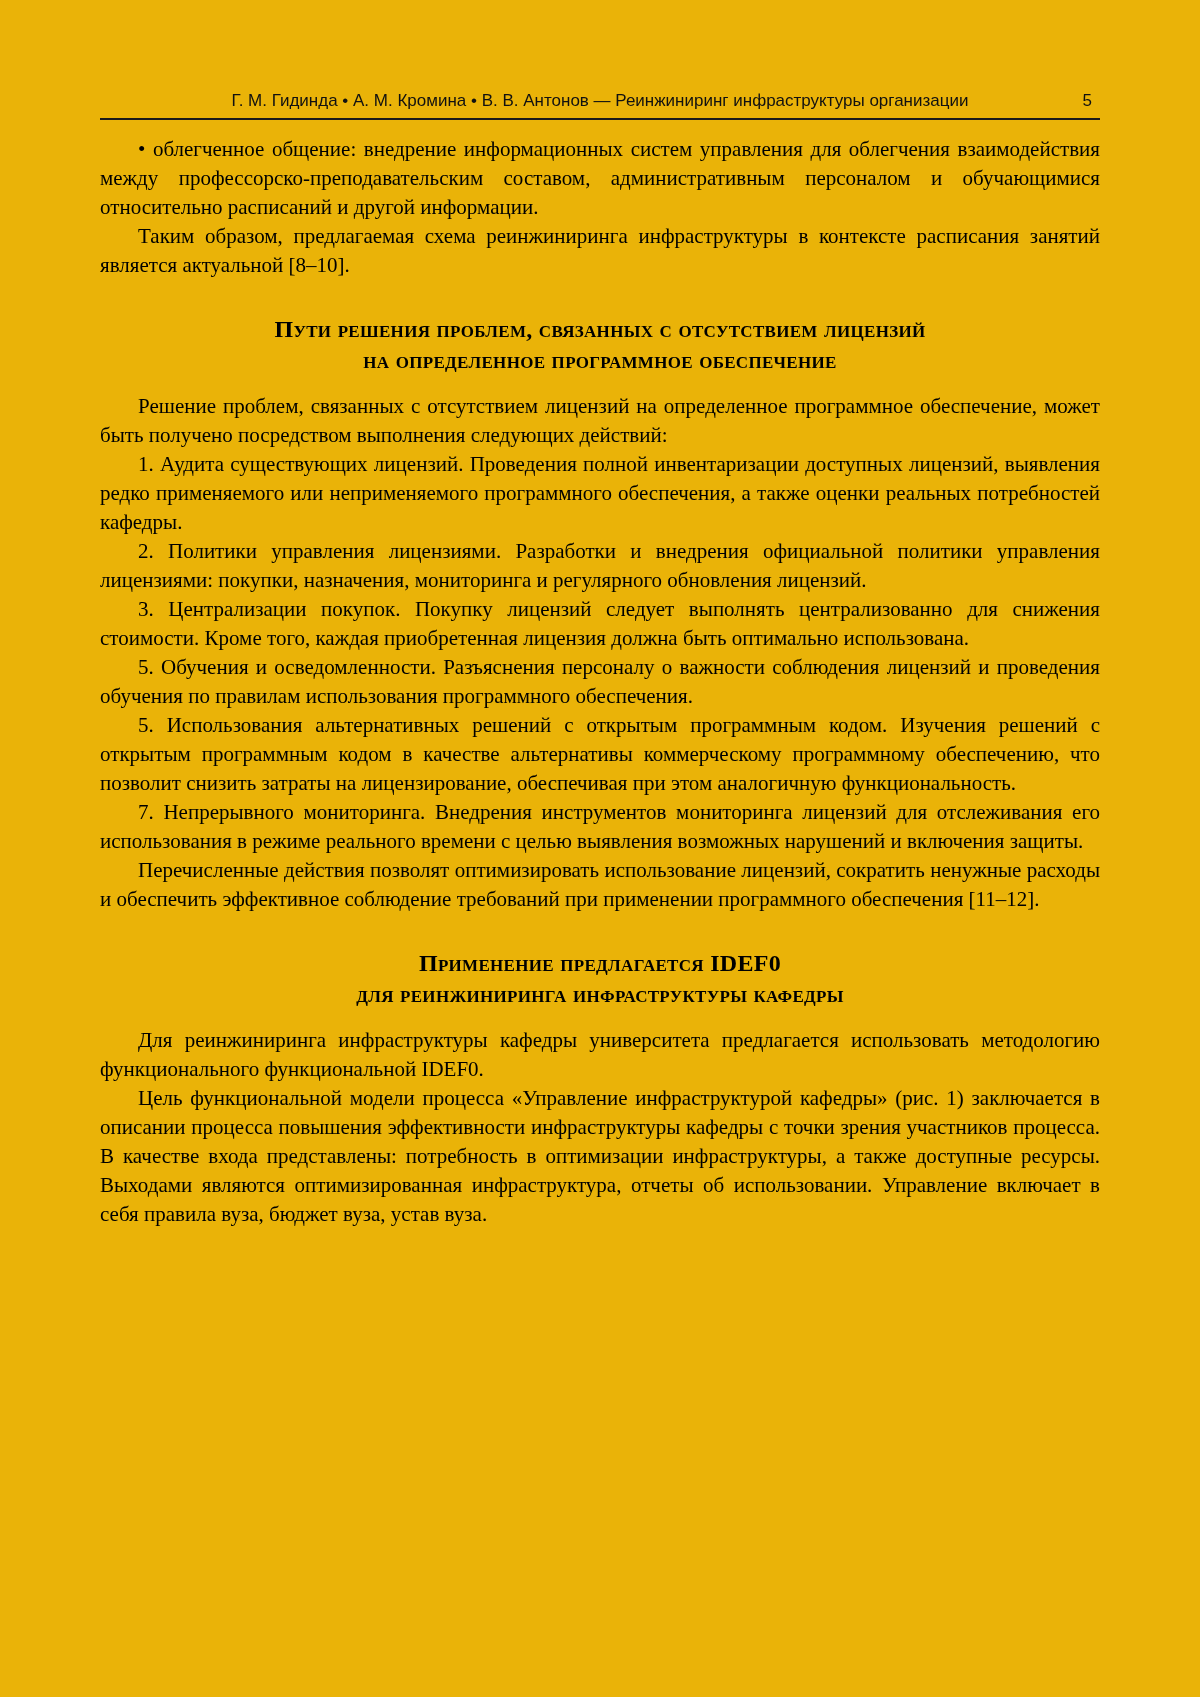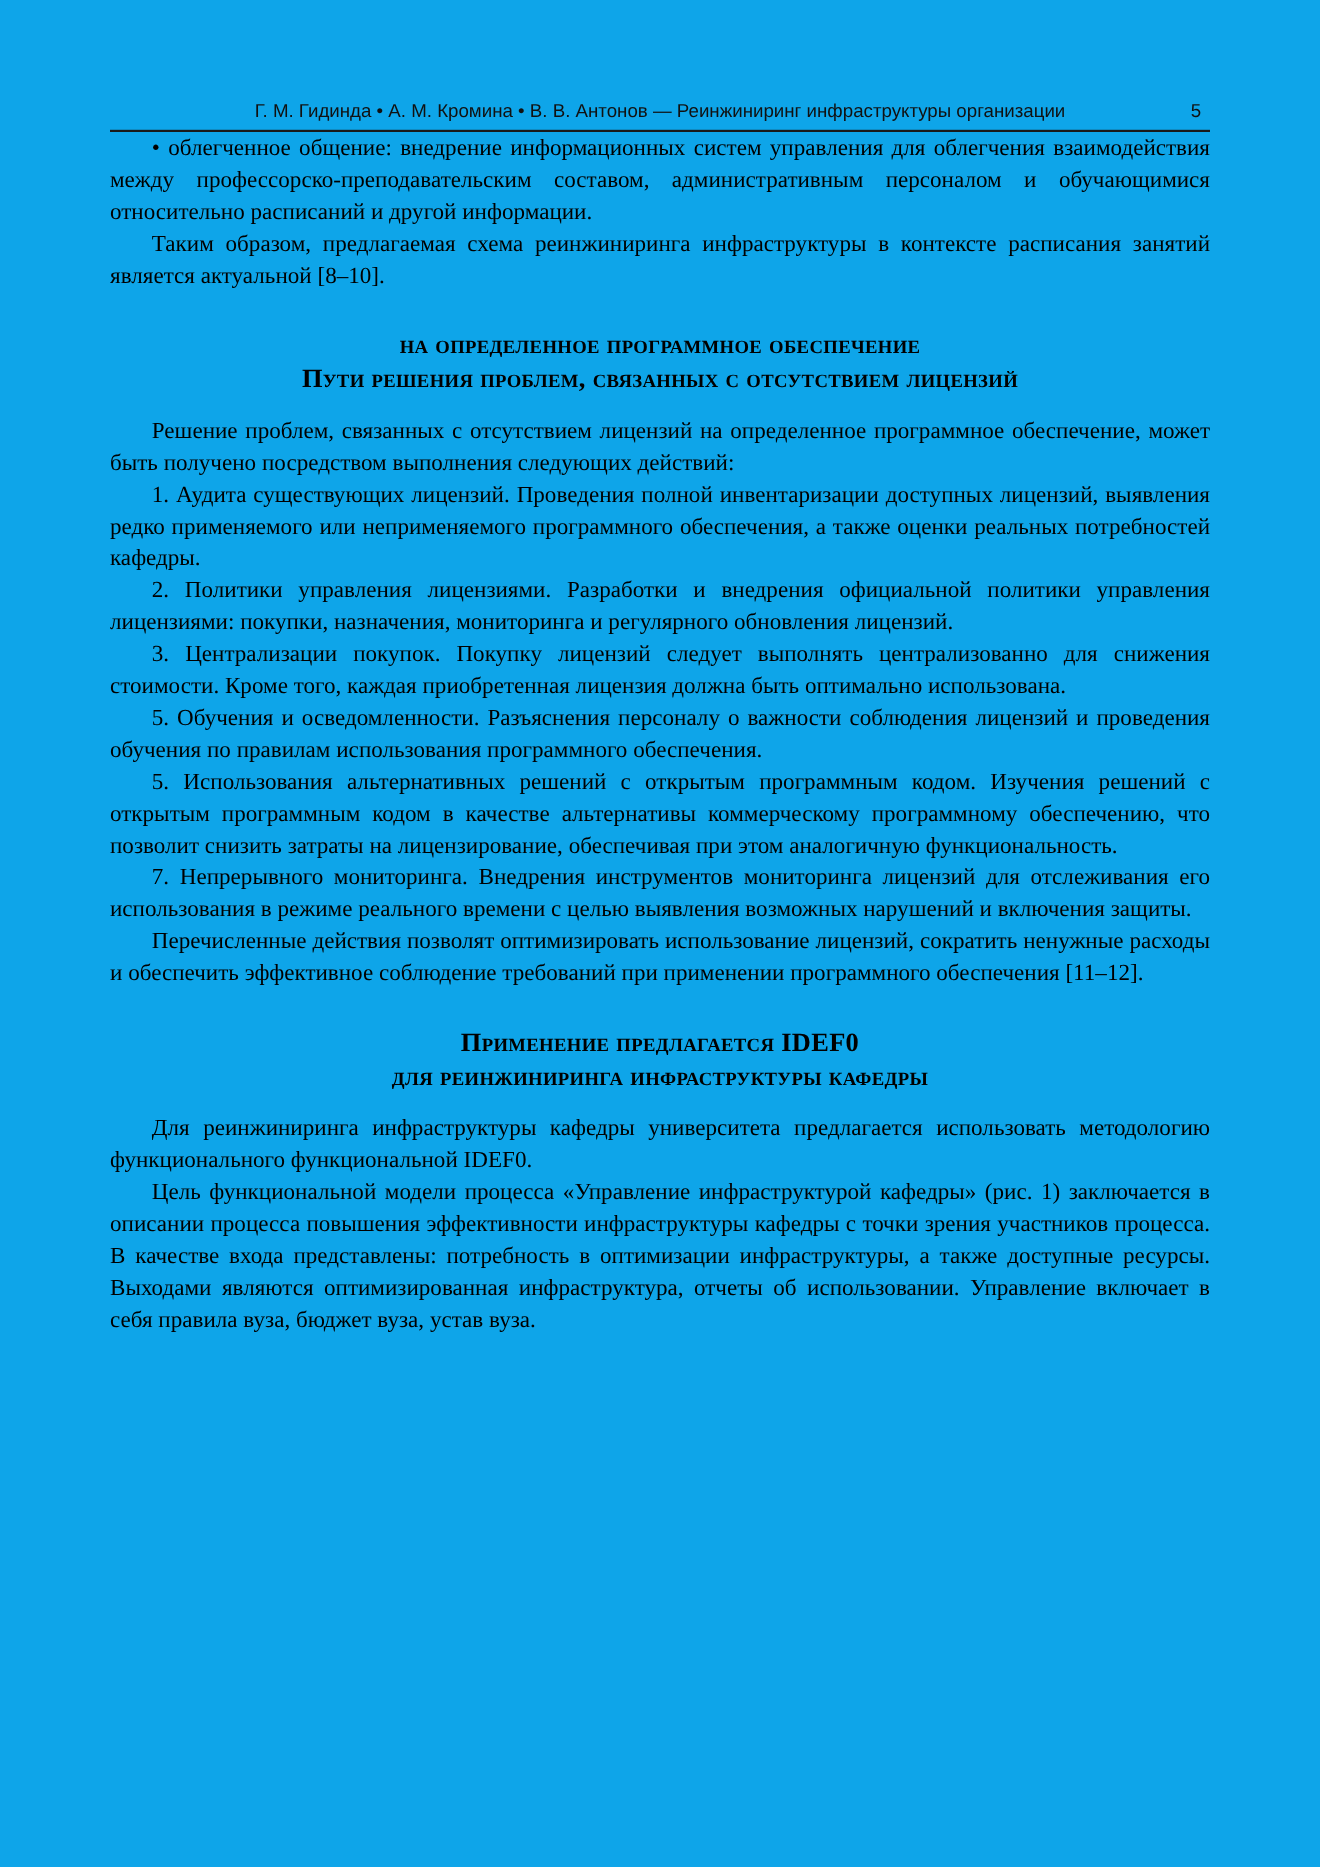--- a/index.html
+++ b/index.html
@@ -1,20 +1,20 @@
 <!DOCTYPE html>
 <html lang="ru"><head>
 <meta charset="utf-8">
 <style>
   html, body { margin: 0; padding: 0; background: #ffffff; }
   .page {
     position: relative;
     width: 1200px;
     height: 1697px;
-    background: #0ea5e9;
+    background: #eab308;
     color: #000000;
     font-family: "Liberation Serif", serif;
     overflow: hidden;
   }
   .content {
     position: absolute;
     left: 100px;
     top: 90px;
     width: 1000px;
   }
@@ -28,20 +28,21 @@
     padding-bottom: 7px;
     border-bottom: 2.5px solid #1a1a1a;
   }
   .running-head .rh-text { display: inline-block; }
   .running-head .rh-page-num {
     position: absolute;
     right: 8px;
     top: 0;
   }
   .body-text {
+    margin-top: 15px;
     font-size: 21px;
     line-height: 29px;
   }
   .para {
     margin: 0;
     text-align: justify;
     text-indent: 38px;
   }
   .section-heading {
     margin: 34px 0 16px 0;
@@ -65,22 +66,22 @@
       <span class="rh-text">Г. М. Гидинда • А. М. Кромина • В. В. Антонов  —  Реинжиниринг инфраструктуры организации</span>
       <span class="rh-page-num">5</span>
     </header>
 
     <main class="body-text">
 
       <p class="para">• облегченное общение: внедрение информационных систем управления для облегчения взаимодействия между профессорско-преподавательским составом, административным персоналом и обучающимися относительно расписаний и другой информации.</p>
       <p class="para">Таким образом, предлагаемая схема реинжиниринга инфраструктуры в контексте расписания занятий является актуальной [8–10].</p>
 
       <h2 class="section-heading">
+        <span class="h-line">Пути решения проблем, связанных с отсутствием лицензий</span>
         <span class="h-line">на определенное программное обеспечение</span>
-        <span class="h-line">Пути решения проблем, связанных с отсутствием лицензий</span>
       </h2>
 
       <p class="para">Решение проблем, связанных с отсутствием лицензий на определенное программное обеспечение, может быть получено посредством выполнения следующих действий:</p>
       <p class="para">1. Аудита существующих лицензий. Проведения полной инвентаризации доступных лицензий, выявления редко применяемого или неприменяемого программного обеспечения, а также оценки реальных потребностей кафедры.</p>
       <p class="para">2. Политики управления лицензиями. Разработки и внедрения официальной политики управления лицензиями: покупки, назначения, мониторинга и регулярного обновления лицензий.</p>
       <p class="para">3. Централизации покупок. Покупку лицензий следует выполнять централизованно для снижения стоимости. Кроме того, каждая приобретенная лицензия должна быть оптимально использована.</p>
       <p class="para">5. Обучения и осведомленности. Разъяснения персоналу о важности соблюдения лицензий и проведения обучения по правилам использования программного обеспечения.</p>
       <p class="para">5. Использования альтернативных решений с открытым программным кодом. Изучения решений с открытым программным кодом в качестве альтернативы коммерческому программному обеспечению, что позволит снизить затраты на лицензирование, обеспечивая при этом аналогичную функциональность.</p>
       <p class="para">7. Непрерывного мониторинга. Внедрения инструментов мониторинга лицензий для отслеживания его использования в режиме реального времени с целью выявления возможных нарушений и включения защиты.</p>
       <p class="para">Перечисленные действия позволят оптимизировать использование лицензий, сократить ненужные расходы и обеспечить эффективное соблюдение требований при применении программного обеспечения [11–12].</p>

